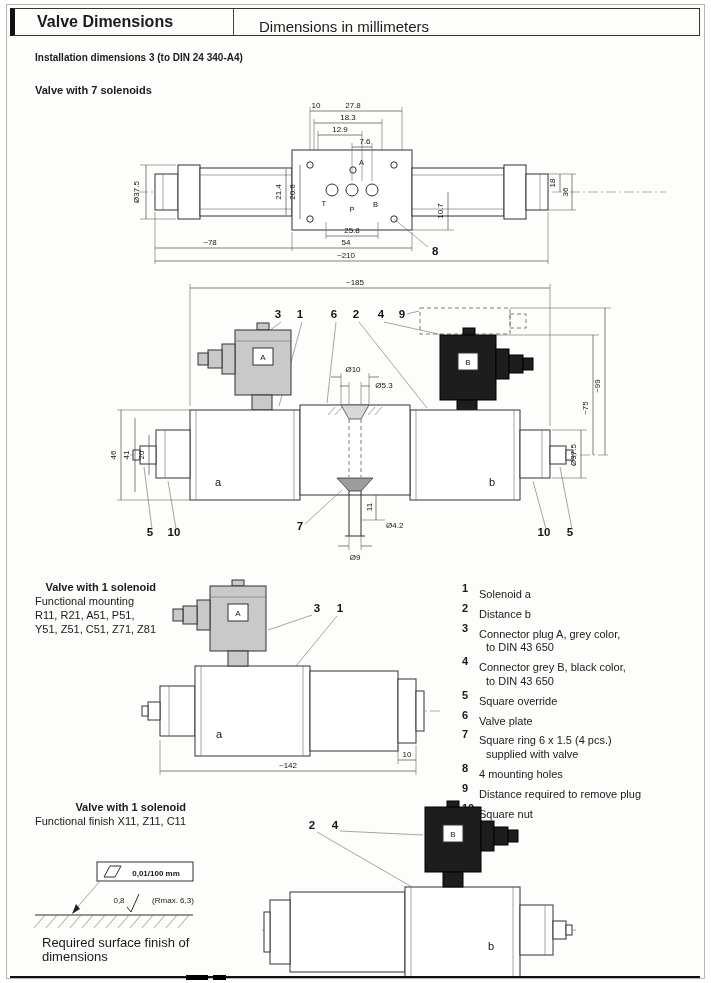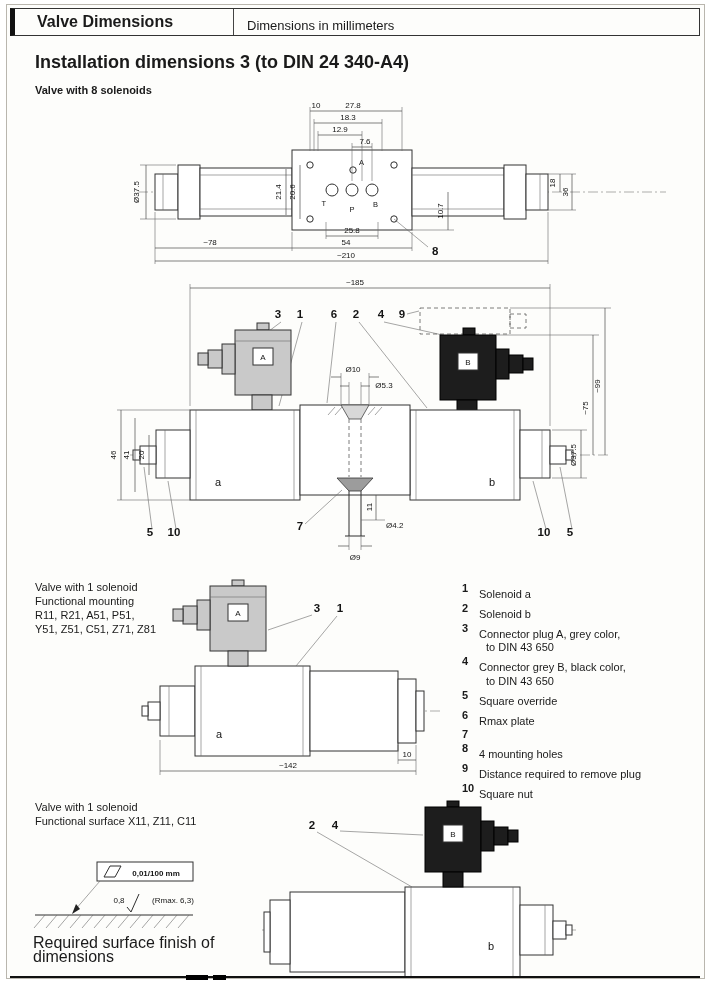--- a/index.html
+++ b/index.html
@@ -5,66 +5,66 @@
   * { margin:0; padding:0; box-sizing:border-box; }
   html,body { width:711px; height:983px; }
   body { background:#ffffff; font-family:"Liberation Sans",sans-serif; color:#1a1a1a;
          position:relative; overflow:hidden; }
   .frame { position:absolute; left:6px; top:4px; width:699px; height:975px;
            border:1px solid #b9b6ae; background:#fdfdfb; }
   .header { position:absolute; left:10px; top:8px; width:690px; height:28px;
             border:1.5px solid #333; border-left:5px solid #111; background:#fdfdfb;padding-left:21px; }
   .header .title { position:absolute; left:22px; top:4px; font-size:16px; font-weight:bold; }
   .hdr-div { position:absolute; left:218px; top:0; bottom:0; width:1px; background:#444; }
-  .header .subtitle { position:absolute; left:232px; top:9px; font-size:13px; }
-  .section-title { position:absolute; left:35px; top:52px; font-size:18px; font-weight:bold; }
+  .header .subtitle { position:absolute; left:244px; top:9px; font-size:15px; }
+  .section-title { position:absolute; left:35px; top:52px; font-size:10px; font-weight:bold; }
   .lbl { position:absolute; font-size:11px; font-weight:bold; }
   .lbl-2sol { left:35px; top:84px; }
   svg { position:absolute; overflow:visible; }
   .ln  { stroke:#2f2f2f; stroke-width:1; fill:none; }
   .thn { stroke:#6a6a6a; stroke-width:0.6; fill:none; }
   .dim { stroke:#4a4a4a; stroke-width:0.7; fill:none; }
   .cl  { stroke:#8a8a8a; stroke-width:0.7; fill:none; stroke-dasharray:10 3 2 3; }
   .dsh { stroke:#5a5a5a; stroke-width:0.8; fill:none; stroke-dasharray:4 3; }
   text { font-family:"Liberation Sans",sans-serif; fill:#141414; }
   .t8 { font-size:8px; } .t7 { font-size:7.5px; }
   .t8b { font-size:8px; font-weight:bold; }
   .call { font-size:11.5px; font-weight:bold; }
   .lab { font-size:11px; }
   .fillw { fill:#ffffff; stroke:#333; stroke-width:1; }
   .fillg { fill:#c9c9c9; stroke:#333; stroke-width:1; }
   .fillb { fill:#1d1d1d; stroke:#000; stroke-width:1; }
   .fillgr { fill:#9c9c9c; stroke:#333; stroke-width:0.8; }
   .filllg { fill:#d8d8d8; stroke:#444; stroke-width:0.8; }
   .txtblock { position:absolute; font-size:11px; line-height:14px; }
-  .txtblock .b { font-weight:normal; }
+  .txtblock .b { font-weight:bold;text-align:right; }
   .legend { position:absolute; left:462px; top:582px; width:238px; }
   .lg-row { display:flex; font-size:11px; line-height:13.8px; }
   .lg-num { width:17px; font-weight:bold; flex:none; }
   .lg-txt { display:block; }
   .l1 { display:block;margin-top:6px; }
   .l2 { display:block; padding-left:7px; }
-  .caption { position:absolute; left:33px; top:936px; font-size:16px; line-height:13.5px; }
+  .caption { position:absolute; left:42px; top:936px; font-size:13px; line-height:13.5px; }
   .footer-line { position:absolute; left:10px; top:976px; width:690px; height:2px; background:#111; }
   .footer-mark { position:absolute; background:#000; height:5px; top:975px; }
   .m1 { left:186px; width:22px; } .m2 { left:213px; width:13px; }
 </style>
 </head>
 <body>
 
 <div class="frame"></div>
 
 <div class="header">
   <div class="title">Valve Dimensions</div>
   <div class="hdr-div"></div>
   <div class="subtitle">Dimensions in millimeters</div>
 </div>
 
 <div class="section-title">Installation dimensions 3 (to DIN 24 340-A4)</div>
-<div class="lbl lbl-2sol">Valve with 8 solenoids</div>
+<div class="lbl lbl-2sol">Valve with 7 solenoids</div>
 
 <svg style="left:110px;top:95px" width="580" height="190" viewBox="0 0 580 190">
   <line class="cl" x1="28" y1="97" x2="556" y2="97"></line>
   <g>
     <rect class="fillw" x="45" y="79" width="23" height="36"></rect>
     <line class="thn" x1="53" y1="79" x2="53" y2="115"></line>
     <rect class="fillw" x="68" y="70" width="22" height="54"></rect>
     <rect class="fillw" x="90" y="73" width="92" height="48"></rect>
     <line class="thn" x1="90" y1="80" x2="182" y2="80"></line>
     <line class="thn" x1="90" y1="114" x2="182" y2="114"></line>
@@ -346,21 +346,21 @@
   <div class="lg-row">
       <span class="lg-num">1</span>
       <span class="lg-txt">
         <span class="l1">Solenoid a</span>
         <span class="l2"></span>
       </span>
     </div>
   <div class="lg-row">
       <span class="lg-num">2</span>
       <span class="lg-txt">
-        <span class="l1">Solenoid b</span>
+        <span class="l1">Distance b</span>
         <span class="l2"></span>
       </span>
     </div>
   <div class="lg-row">
       <span class="lg-num">3</span>
       <span class="lg-txt">
         <span class="l1">Connector plug A, grey color,</span>
         <span class="l2">to DIN 43 650</span>
       </span>
     </div>
@@ -374,26 +374,30 @@
   <div class="lg-row">
       <span class="lg-num">5</span>
       <span class="lg-txt">
         <span class="l1">Square override</span>
         <span class="l2"></span>
       </span>
     </div>
   <div class="lg-row">
       <span class="lg-num">6</span>
       <span class="lg-txt">
-        <span class="l1">Rmax plate</span>
+        <span class="l1">Valve plate</span>
         <span class="l2"></span>
       </span>
     </div>
   <div class="lg-row">
       <span class="lg-num">7</span>
+      <span class="lg-txt">
+        <span class="l1">Square ring 6 x 1.5 (4 pcs.)</span>
+        <span class="l2">supplied with valve</span>
+      </span>
     </div>
   <div class="lg-row">
       <span class="lg-num">8</span>
       <span class="lg-txt">
         <span class="l1">4 mounting holes</span>
         <span class="l2"></span>
       </span>
     </div>
   <div class="lg-row">
       <span class="lg-num">9</span>
@@ -406,21 +410,21 @@
       <span class="lg-num">10</span>
       <span class="lg-txt">
         <span class="l1">Square nut</span>
         <span class="l2"></span>
       </span>
     </div>
 </div>
 
 <div class="txtblock" style="left:35px;top:800px">
   <div class="b">Valve with 1 solenoid</div>
-  <div>Functional surface X11, Z11, C11</div>
+  <div>Functional finish X11, Z11, C11</div>
 </div>
 
 <svg style="left:25px;top:850px" width="215" height="100" viewBox="0 0 215 100">
   <rect class="fillw" x="72" y="12" width="96" height="19"></rect>
   <polygon class="ln" points="79,27 85,16 96,16 90,27"></polygon>
   <text class="t8b" x="131" y="26" text-anchor="middle">0,01/100 mm</text>
   <line class="thn" x1="75" y1="31" x2="50" y2="60"></line>
   <polygon fill="#222" points="47,64 55,59 51,54"></polygon>
   <text class="t8" x="94" y="53" text-anchor="middle">0,8</text>
   <polyline class="ln" points="102,57 106,62 114,44"></polyline>

